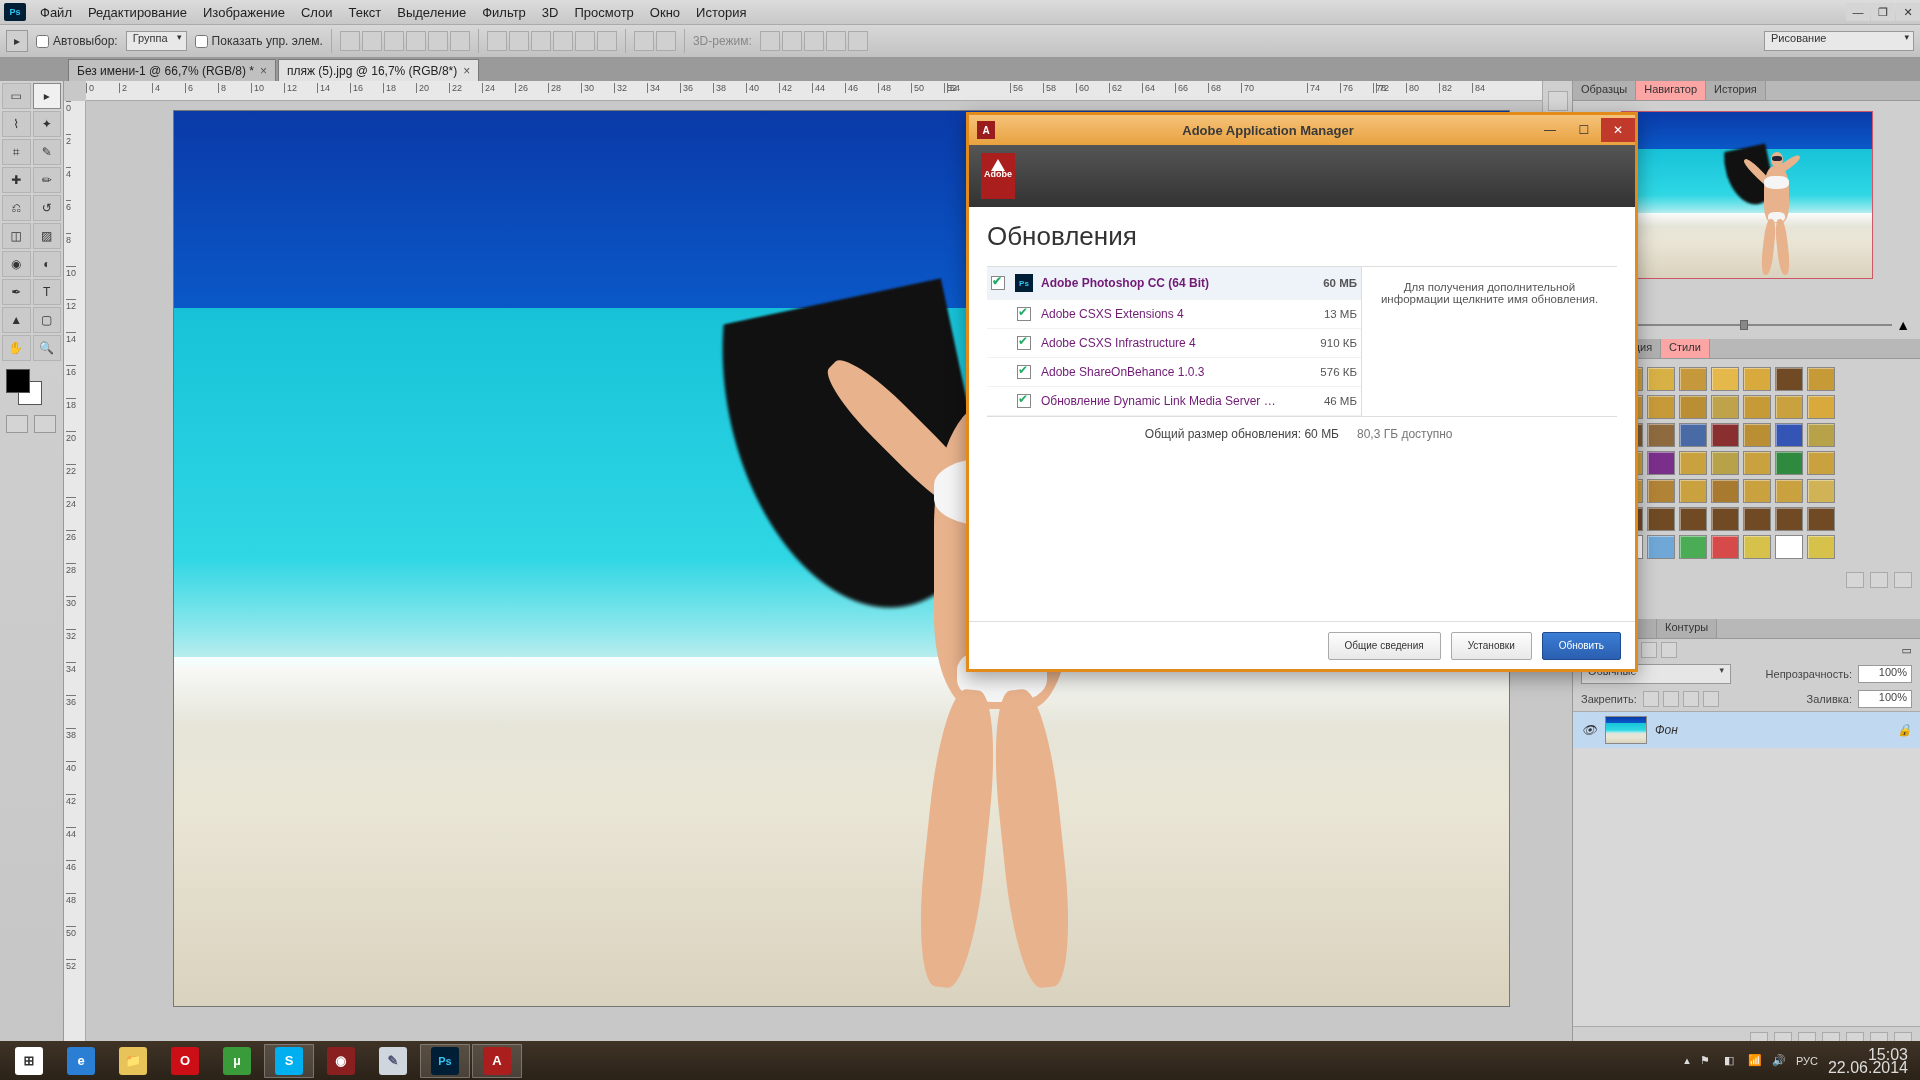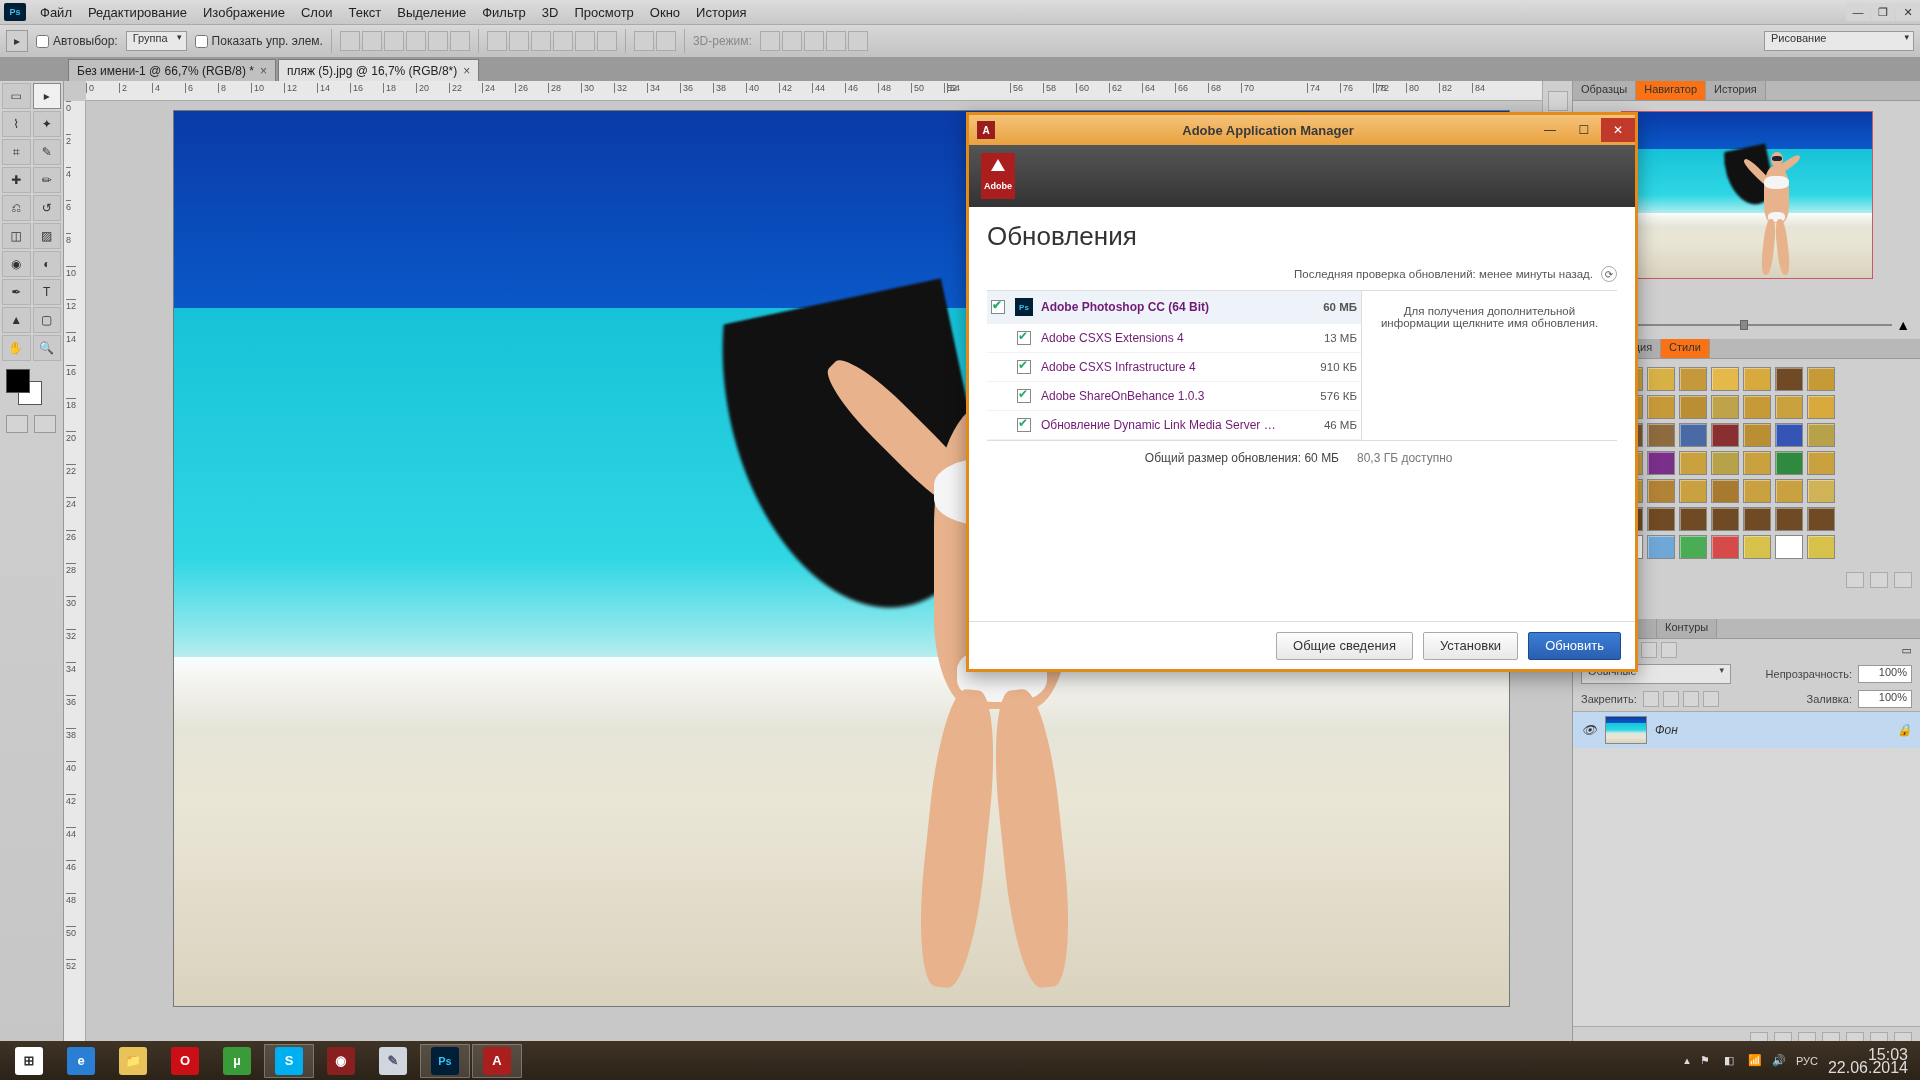--- a/index.html
+++ b/index.html
@@ -61,21 +61,21 @@
 .figure .leg1 { position:absolute; left:30%; top:56%; width:16%; height:44%; background:#e8b28c; border-radius:40%; transform:rotate(6deg);}
 .figure .leg2 { position:absolute; left:50%; top:56%; width:16%; height:44%; background:#e8b28c; border-radius:40%; transform:rotate(-6deg);}
 .figure .arm1 { position:absolute; left:18%; top:4%; width:12%; height:30%; background:#e8b28c; border-radius:40%; transform:rotate(-45deg);}
 .figure .arm2 { position:absolute; left:56%; top:0%; width:12%; height:28%; background:#e8b28c; border-radius:40%; transform:rotate(55deg);}
 .figure .glasses { position:absolute; left:44%; top:6%; width:14%; height:4%; background:#223; border-radius:40%;}
 
 
 .rightcol { position:absolute; right:0; top:81px; width:348px; bottom:27px; background:#cfcfcf; border-left:1px solid #999; display:flex; flex-direction:column;}
 .panel-tabs { height:20px; background:#b8b8b8; display:flex; font-size:11px; border-bottom:1px solid #999;}
 .ptab { padding:2px 8px; background:#b0b0b0; border-right:1px solid #999; color:#333;}
-.ptab.active { background:#f97316;}
+.ptab.active { background:#fca5a5;}
 .nav-preview { height:238px; padding:6px; background:#cfcfcf; position:relative;}
 .nav-preview .thumb { width:252px; height:168px; margin:4px auto 0; border:1px solid #c56; position:relative; overflow:hidden;}
 .nav-slider { position:absolute; bottom:8px; left:10px; right:10px; height:12px; display:flex; align-items:center;}
 .nav-slider .track { flex:1; height:2px; background:#888;}
 .nav-slider .knob { position:absolute; left:48%; width:8px; height:10px; background:#888; border:1px solid #666;}
 .styles-panel { flex:0 0 260px; background:#cfcfcf;}
 .styles-grid { display:grid; grid-template-columns:repeat(8, 28px); gap:4px; padding:8px 10px;}
 .style-sw { width:28px; height:24px; border:1px solid #888; box-shadow:inset 1px 1px 0 rgba(255,255,255,0.4);}
 .layers-panel { flex:1; background:#cfcfcf; display:flex; flex-direction:column;}
 .lp-row { display:flex; align-items:center; padding:3px 8px; font-size:11px; gap:6px; color:#444;}
@@ -98,42 +98,42 @@
 
 .aam { position:absolute; left:966px; top:112px; width:672px; height:560px; border:3px solid #e38b1a; background:#fff; box-shadow:0 6px 18px rgba(0,0,0,.35); display:flex; flex-direction:column; }
 .aam-title { height:30px; background:linear-gradient(#f5c27a,#e9a23f); display:flex; align-items:center; font-size:13px; }
 .aam-title .aam-logo { width:18px; height:18px; background:#9b1c1c; color:#fff; font-size:10px; display:flex; align-items:center; justify-content:center; margin:0 8px; font-weight:bold;}
 .aam-title .ttl { flex:1; text-align:center; font-weight:bold; color:#3a3a3a;}
 .aam-title .tbtn { width:34px; height:24px; display:flex; align-items:center; justify-content:center; font-size:12px; color:#333; }
 .aam-title .tbtn.min { background:transparent;}
 .aam-title .tbtn.max { background:transparent;}
 .aam-title .tbtn.close { background:#c0392b; color:#fff;}
 .aam-band { height:62px; background:linear-gradient(#555,#333); display:flex; align-items:center; padding:0 12px;}
-.aam-band .biglogo { width:34px; height:46px; background:#aa1e1e; color:#fff; font-size:9px; display:flex; flex-direction:column; align-items:center; justify-content:flex-end; padding-bottom:8px; font-weight:bold; position:relative;}
+.aam-band .biglogo { width:34px; height:46px; background:#aa1e1e; color:#fff; font-size:9px; display:flex; flex-direction:column; align-items:center; justify-content:flex-end; padding-bottom:20px; font-weight:bold; position:relative;}
 .aam-band .biglogo::before { content:""; position:absolute; top:6px; width:0; height:0; border-left:7px solid transparent; border-right:7px solid transparent; border-bottom:12px solid #fff;}
 .aam-body { padding:14px 18px 0 18px; flex:1; display:flex; flex-direction:column;}
 .aam-h1 { font-size:26px; color:#333; font-weight:normal; margin-bottom:14px;}
 .aam-check-row { display:flex; align-items:center; font-size:11.5px; color:#555; margin-bottom:8px;}
 .aam-check-row .refresh { width:16px; height:16px; border:1px solid #aaa; border-radius:50%; margin-left:8px; display:flex; align-items:center; justify-content:center; font-size:10px;}
 .aam-list { border-top:1px solid #ddd; display:flex; }
 .aam-left { flex:1; }
 .aam-right { width:256px; border-left:1px solid #ddd; padding:14px; font-size:11.5px; color:#555; text-align:center; display:flex; align-items:flex-start; justify-content:center;}
 .upd-row { display:flex; align-items:center; padding:7px 4px; font-size:12px; border-bottom:1px solid #f1f1f1;}
 .upd-row .cb { width:14px; height:14px; border:1px solid #888; margin-right:10px; position:relative; background:#fff;}
 .upd-row .cb.checked::after { content:"✔"; position:absolute; left:0; top:-3px; font-size:12px; color:#2a6;}
 .upd-row .pic { width:18px; height:18px; background:#001e36; margin-right:8px; color:#31c5f4; font-size:8px; font-weight:bold; display:flex; align-items:center; justify-content:center;}
 .upd-row .nm { flex:1; color:#701a75;}
 .upd-row .sz { color:#555; font-size:11.5px; margin-left:8px; white-space:nowrap;}
 .upd-row.main { background:#eef3fa; font-weight:bold;}
 .upd-row.sub { padding-left:30px;}
 .aam-totals { border-top:1px solid #ddd; padding:10px 4px; display:flex; font-size:12px; color:#444;}
 .aam-totals .t1 { flex:1; text-align:right; padding-right:18px;}
 .aam-totals .t2 { width:256px; color:#777;}
 .aam-foot { height:48px; border-top:1px solid #ddd; display:flex; align-items:center; justify-content:flex-end; gap:10px; padding:0 14px;}
-.aam-btn { height:28px; padding:0 16px; font-size:13px; border:1px solid #aaa; background:linear-gradient(#fdfdfd,#e8e8e8); color:#333; display:flex; align-items:center; border-radius:2px;}
+.aam-btn { height:28px; padding:0 16px; font-size:10px; border:1px solid #aaa; background:linear-gradient(#fdfdfd,#e8e8e8); color:#333; display:flex; align-items:center; border-radius:2px;}
 .aam-btn.primary { background:linear-gradient(#3b7ed6,#2a5fb0); border:1px solid #1f4b8e; color:#fff;}
 
 
 .taskbar { position:absolute; left:0; right:0; bottom:0; height:39px; background:linear-gradient(#3f3326,#2b2218); display:flex; align-items:center; padding:0 4px; gap:2px; z-index:5;}
 .taskbar .tbtn { width:50px; height:34px; display:flex; align-items:center; justify-content:center; border-radius:1px;}
 .taskbar .tbtn.active { background:rgba(255,255,255,0.14); box-shadow:0 0 0 1px rgba(255,255,255,0.25) inset;}
 .taskbar .ticon { width:28px; height:28px; border-radius:3px; display:flex; align-items:center; justify-content:center; font-size:13px; color:#fff; font-weight:bold;}
 .tray { margin-left:auto; display:flex; align-items:center; gap:10px; color:#ddd; font-size:11px; padding-right:8px;}
 .tray .clock { text-align:right; line-height:13px; font-size:16px;}
 .tray .ticon-s { width:14px; height:14px; display:inline-block;}
@@ -529,25 +529,20 @@
     <div class="ttl">Adobe Application Manager</div>
     <div class="tbtn min">—</div>
     <div class="tbtn max">☐</div>
     <div class="tbtn close">✕</div>
   </div>
   <div class="aam-band">
     <div class="biglogo">Adobe</div>
   </div>
   <div class="aam-body">
     <div class="aam-h1">Обновления</div>
-    <div class="aam-check-row">
-      <span style="flex:1"></span>
-      <span>Последняя проверка обновлений: менее минуты назад.</span>
-      <span class="refresh">⟳</span>
-    </div>
     <div class="aam-list">
       <div class="aam-left" id="aam-left">
           <div class="upd-row main">
             <span class="cb checked"></span>
             <span class="pic">Ps</span>
             <span class="nm">Adobe Photoshop CC (64 Bit)</span>
             <span class="sz">60 МБ</span>
           </div>
           <div class="upd-row sub">
             <span class="cb checked"></span>

